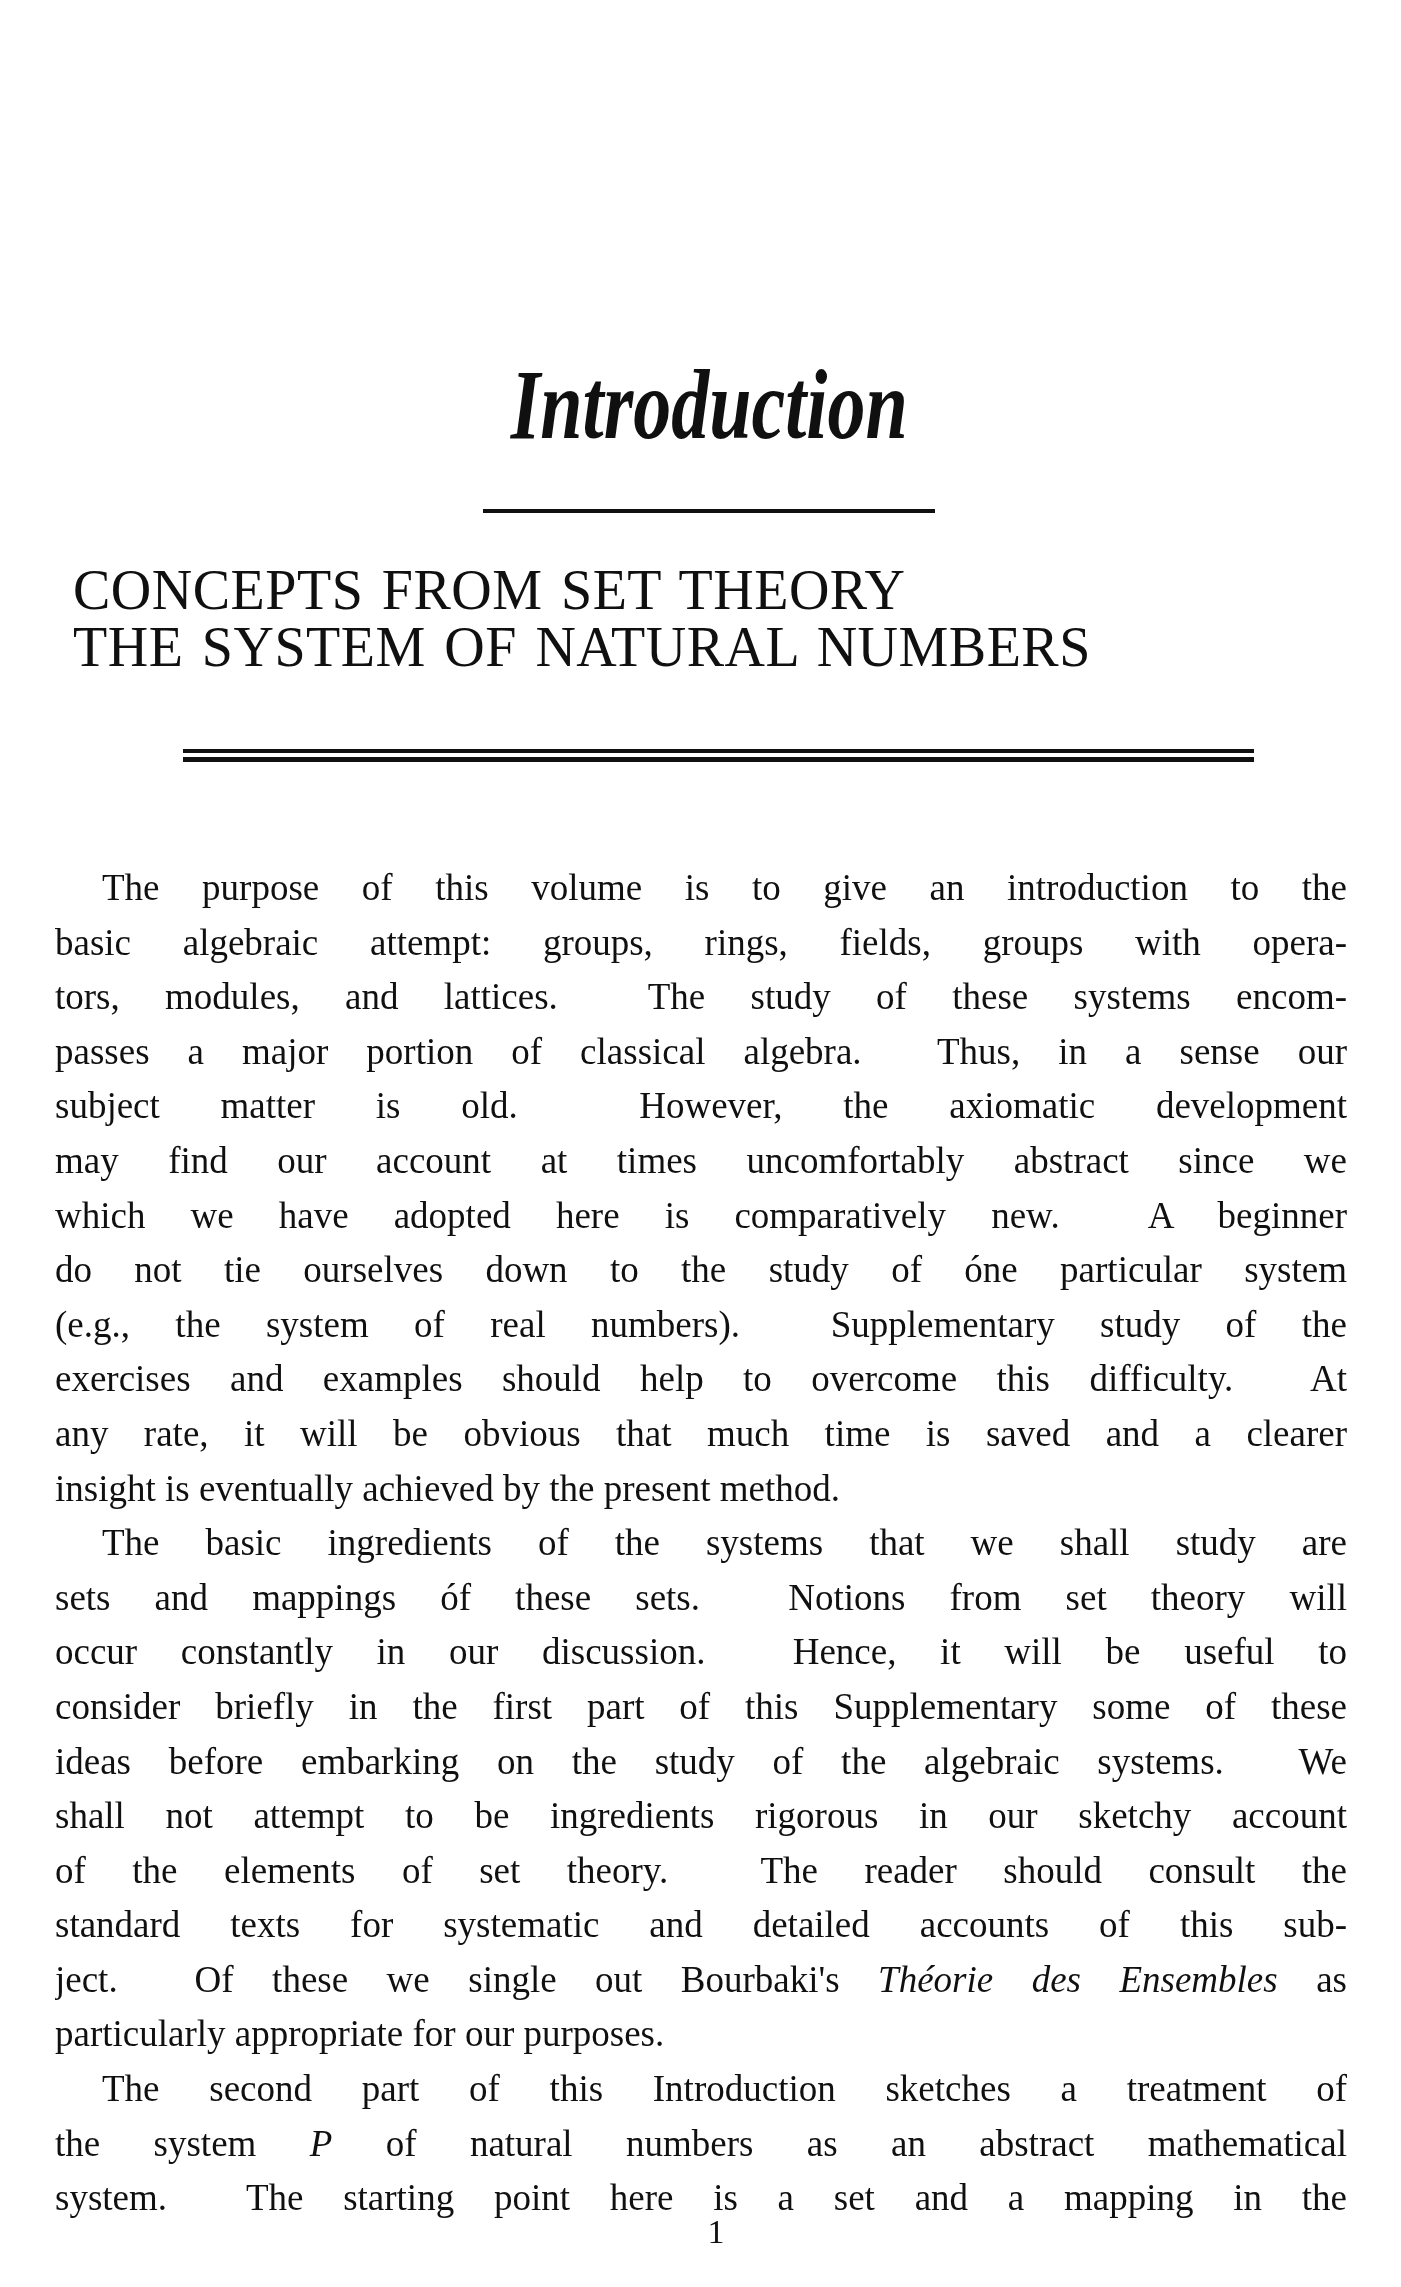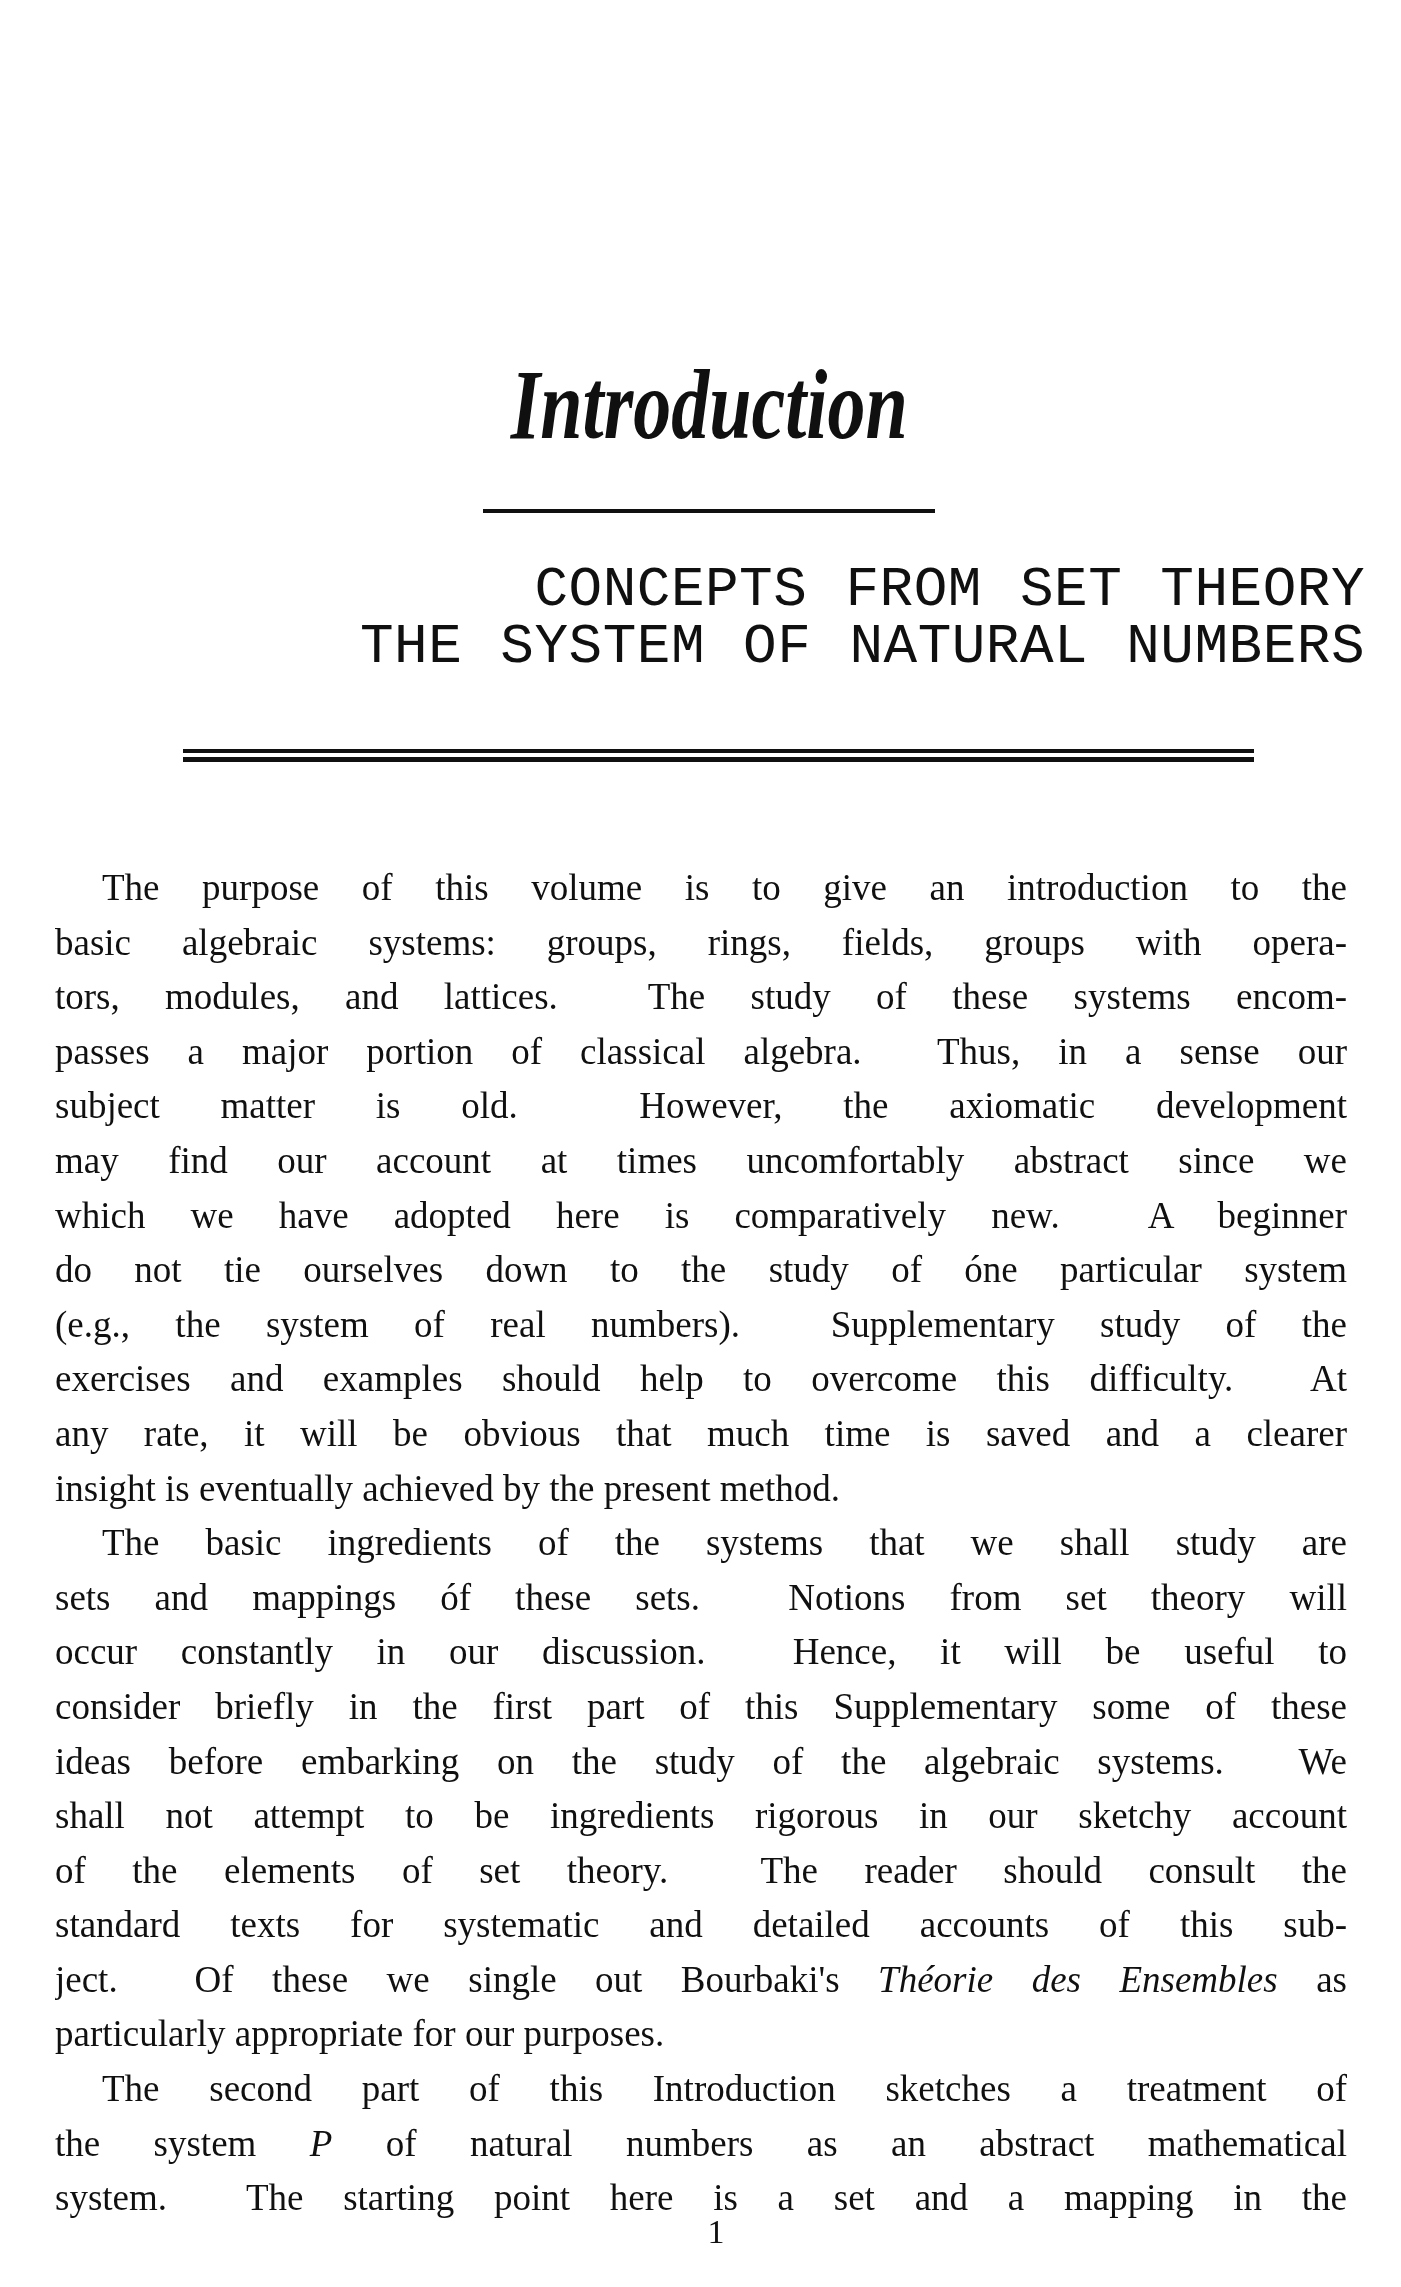--- a/index.html
+++ b/index.html
@@ -35,27 +35,26 @@
     top: 509px;
     width: 452px;
     height: 4px;
     background: #101010;
   }
   .chapter-heading {
     position: absolute;
     left: 73px;
     top: 562px;
     width: 1292px;
-    text-align: right;
+    text-align: left;
     font-size: 56px;
     line-height: 57px;
     letter-spacing: 0.5px;
     word-spacing: 4px;
     white-space: nowrap;
-    font-family: Liberation Mono, monospace;
   }
   .double-rule {
     position: absolute;
     left: 183px;
     top: 749px;
     width: 1071px;
     height: 4px;
     border-top: 4px solid #101010;
     border-bottom: 5px solid #101010;
   }
@@ -108,21 +107,21 @@
 
   <div class="chapter-heading">
     <div>CONCEPTS FROM SET THEORY</div>
     <div>THE SYSTEM OF NATURAL NUMBERS</div>
   </div>
 
   <div class="double-rule"></div>
 
   <div class="body-text">
       <div class="bline indent"><span>The purpose of this volume is to give an introduction to the</span></div>
-      <div class="bline"><span>basic algebraic systems: groups, rings, fields, groups with opera-</span></div>
+      <div class="bline"><span>basic algebraic attempt: groups, rings, fields, groups with opera-</span></div>
       <div class="bline"><span>tors, modules, and lattices.&nbsp; The study of these systems encom-</span></div>
       <div class="bline"><span>passes a major portion of classical algebra.&nbsp; Thus, in a sense our</span></div>
       <div class="bline"><span>subject matter is old.&nbsp; However, the axiomatic development</span></div>
       <div class="bline"><span>may find our account at times uncomfortably abstract since we</span></div>
       <div class="bline"><span>which we have adopted here is comparatively new.&nbsp; A beginner</span></div>
       <div class="bline"><span>do not tie ourselves down to the study of óne particular system</span></div>
       <div class="bline"><span>(e.g., the system of real numbers).&nbsp; Supplementary study of the</span></div>
       <div class="bline"><span>exercises and examples should help to overcome this difficulty.&nbsp; At</span></div>
       <div class="bline"><span>any rate, it will be obvious that much time is saved and a clearer</span></div>
       <div class="bline short"><span>insight is eventually achieved by the present method.</span></div>

